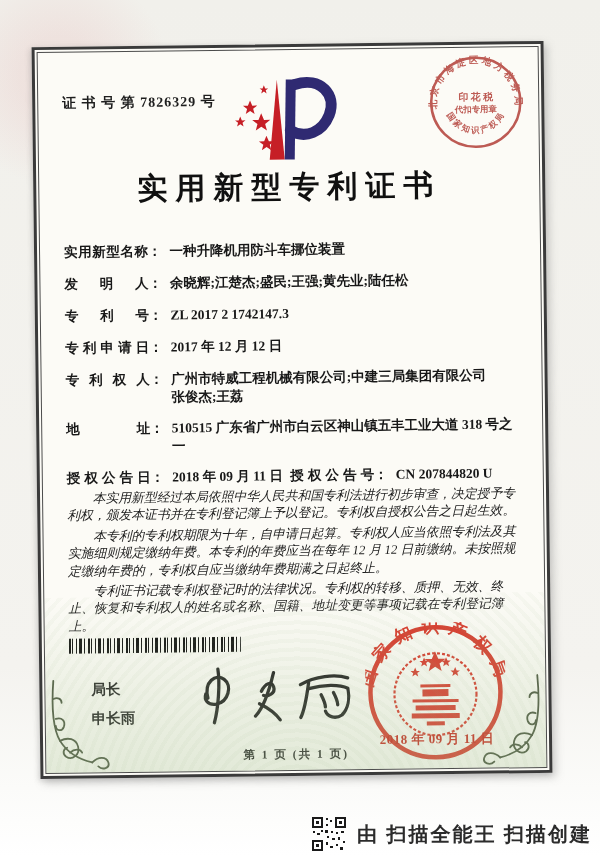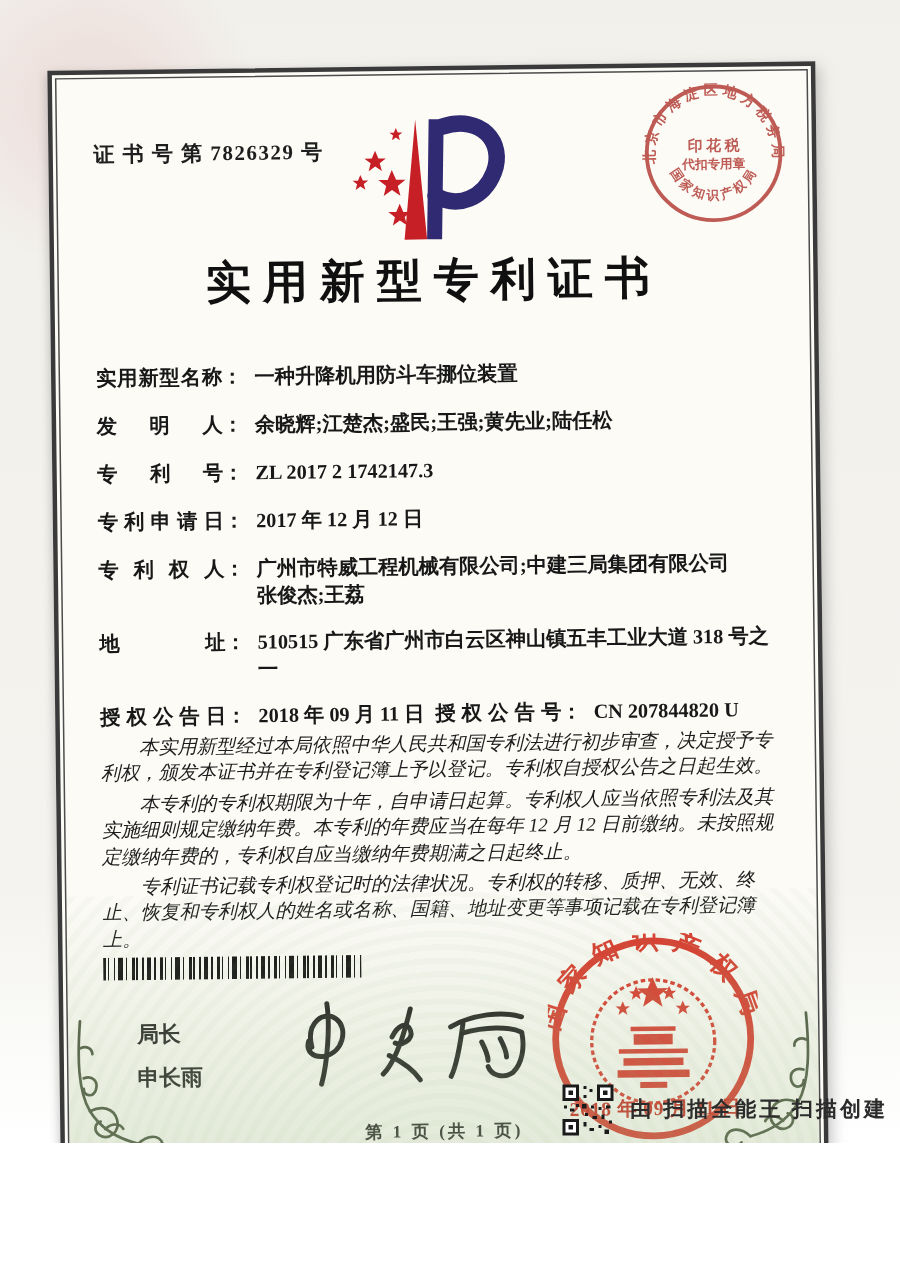--- a/index.html
+++ b/index.html
@@ -1,17 +1,17 @@
 <!DOCTYPE html>
 <html><head>
 <meta charset="utf-8">
 <style>
   html,body{margin:0;padding:0;}
   .scan{
-    position:relative;width:600px;height:762px;overflow:hidden;
+    position:relative;width:600px;height:856px;overflow:hidden;
     font-family:"Liberation Serif","DejaVu Serif",serif;color:#222;
     background:
       radial-gradient(circle at 10% 9%, rgba(228,176,176,.22) 0 40px, rgba(228,176,176,0) 110px),
       linear-gradient(180deg,#f1f0eb 0%,#f4f3ef 78%,#fbfbf9 92%,#ffffff 100%);
   }
   .page{
     position:absolute;left:36px;top:44px;width:512px;height:732px;
     background:#fcfbf6;border:3px solid #3a3a3a;box-sizing:border-box;
     transform:rotate(-0.7deg);
     box-shadow:3px 4px 9px rgba(110,110,110,.35), -2px 2px 5px rgba(130,130,130,.22);
@@ -48,21 +48,21 @@
   .signature{position:absolute;left:148px;top:612px;width:175px;height:66px;}
   .seal{position:absolute;left:320px;top:574px;width:140px;height:140px;opacity:.93;}
   .seal-date{position:absolute;left:316px;top:682px;width:150px;text-align:center;
     color:#c8271c;font-size:13px;font-weight:700;letter-spacing:.5px;}
   .corner{position:absolute;bottom:2px;width:72px;height:92px;}
   .corner.left{left:0;}
   .corner.right{right:0;transform:scaleX(-1);}
   .page-footer{position:absolute;bottom:8px;left:0;width:100%;text-align:center;
     font-size:11.5px;font-weight:600;letter-spacing:2px;color:#262626;}
   .credit{position:absolute;right:8px;bottom:4px;display:flex;align-items:center;gap:10px;}
-  .credit-text{font-family:"Liberation Sans","DejaVu Sans",sans-serif;font-size:14px;
+  .credit-text{font-family:"Liberation Sans","DejaVu Sans",sans-serif;font-size:20px;
     font-weight:700;letter-spacing:2px;color:#2b2b2b;}
 </style>
 </head>
 <body>
 
 <div class="scan">
   <div class="page">
     <div class="page-inner">
 
       <div class="cert-no">证 书 号 第 7826329 号</div>

